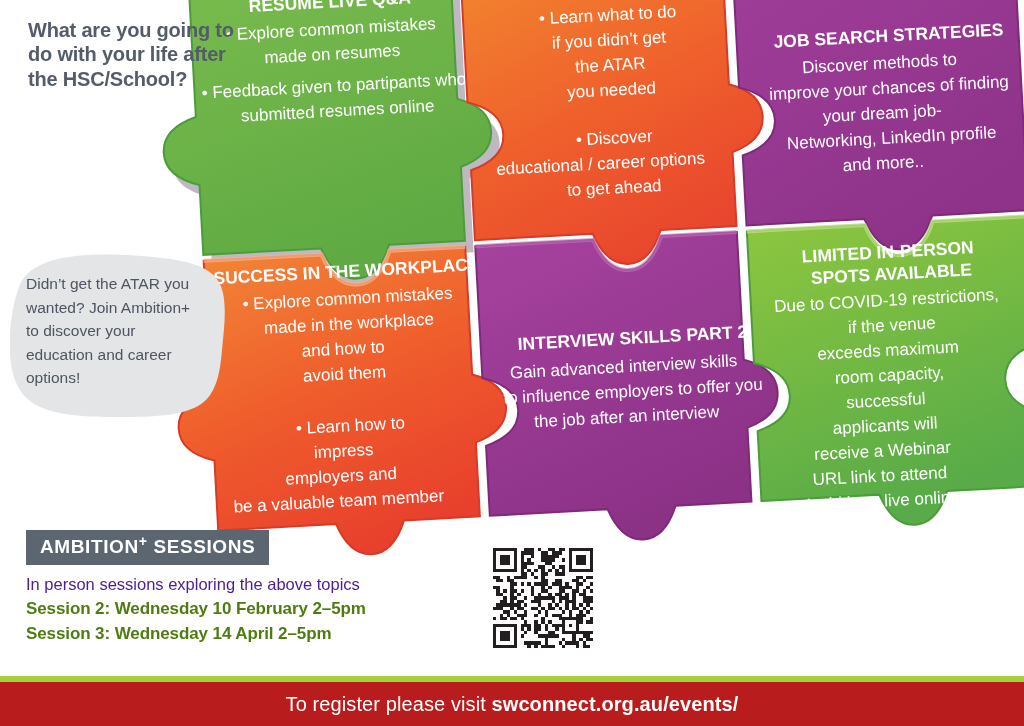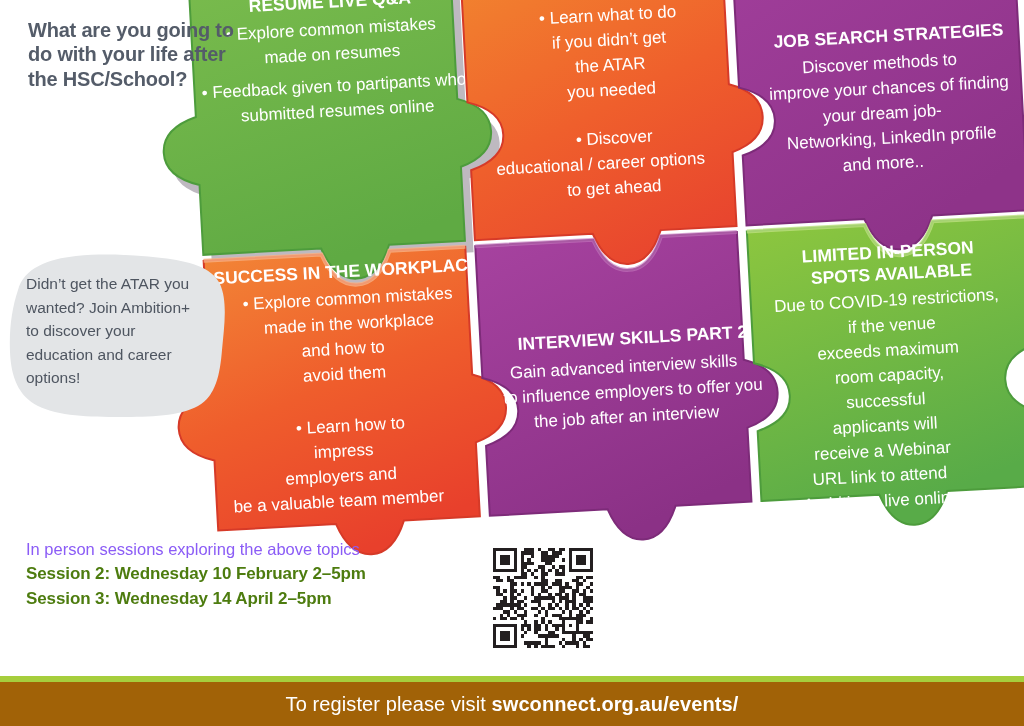--- a/index.html
+++ b/index.html
@@ -41,31 +41,31 @@
   }
 
   
   #sessions{position:absolute;left:26px;top:530px;z-index:45;}
   #badge{
     display:inline-block;background:#5c6670;color:#ffffff;
     font-weight:bold;font-size:19px;letter-spacing:0.6px;
     padding:6px 14px 7px 14px;
   }
   #badge sup{font-size:14px;vertical-align:super;line-height:0;}
-  #sub{font-size:16.5px;color:#8b5cf6;margin-top:10px;}
+  #sub{font-size:16.5px;color:#4c1d95;margin-top:10px;}
   .ses{font-size:17px;font-weight:bold;color:#4d7c0f;margin-top:5px;letter-spacing:-0.1px;}
 
   
   #qr{position:absolute;left:488px;top:548px;width:110px;height:100px;z-index:45;}
   #qr svg{display:block;width:100%;height:100%;}
 
   
   #greenstrip{position:absolute;left:0;top:676px;width:1024px;height:6px;background:#a6ce3d;z-index:50;}
   #footer{
-    position:absolute;left:0;top:682px;width:1024px;height:44px;background:#a16207;
+    position:absolute;left:0;top:682px;width:1024px;height:44px;background:#b91c1c;
     display:flex;align-items:center;justify-content:center;z-index:50;
   }
   #footer-text{color:#ffffff;font-size:20px;letter-spacing:0.1px;}
   #footer-text b{font-weight:bold;}
 </style>
 </head>
 <body>
 
 <div id="headline">What are you going to do with your life after the HSC/School?</div>
 
@@ -209,20 +209,21 @@
         <tspan x="138" dy="25">applicants will</tspan>
         <tspan x="134" dy="25">receive a Webinar</tspan>
         <tspan x="130" dy="25">URL link to attend</tspan>
         <tspan x="128" dy="25">Ambition+ live online</tspan>
       </text>
     </g>
   </svg>
 </div>
 
 <div id="sessions">
+  <div id="badge"><span>AMBITION</span><sup>+</sup><span> SESSIONS</span></div>
   <div id="sub">In person sessions exploring the above topics</div>
   <div class="ses">Session 2: Wednesday 10 February 2–5pm</div>
   <div class="ses">Session 3: Wednesday 14 April 2–5pm</div>
 </div>
 
 <div id="qr">
   <svg viewBox="0 0 29 29" shape-rendering="crispEdges">
     <rect width="29" height="29" fill="#ffffff"></rect>
     <g fill="#231f20" id="qrcells">
         <rect x="0" y="0" width="1" height="1"></rect>

